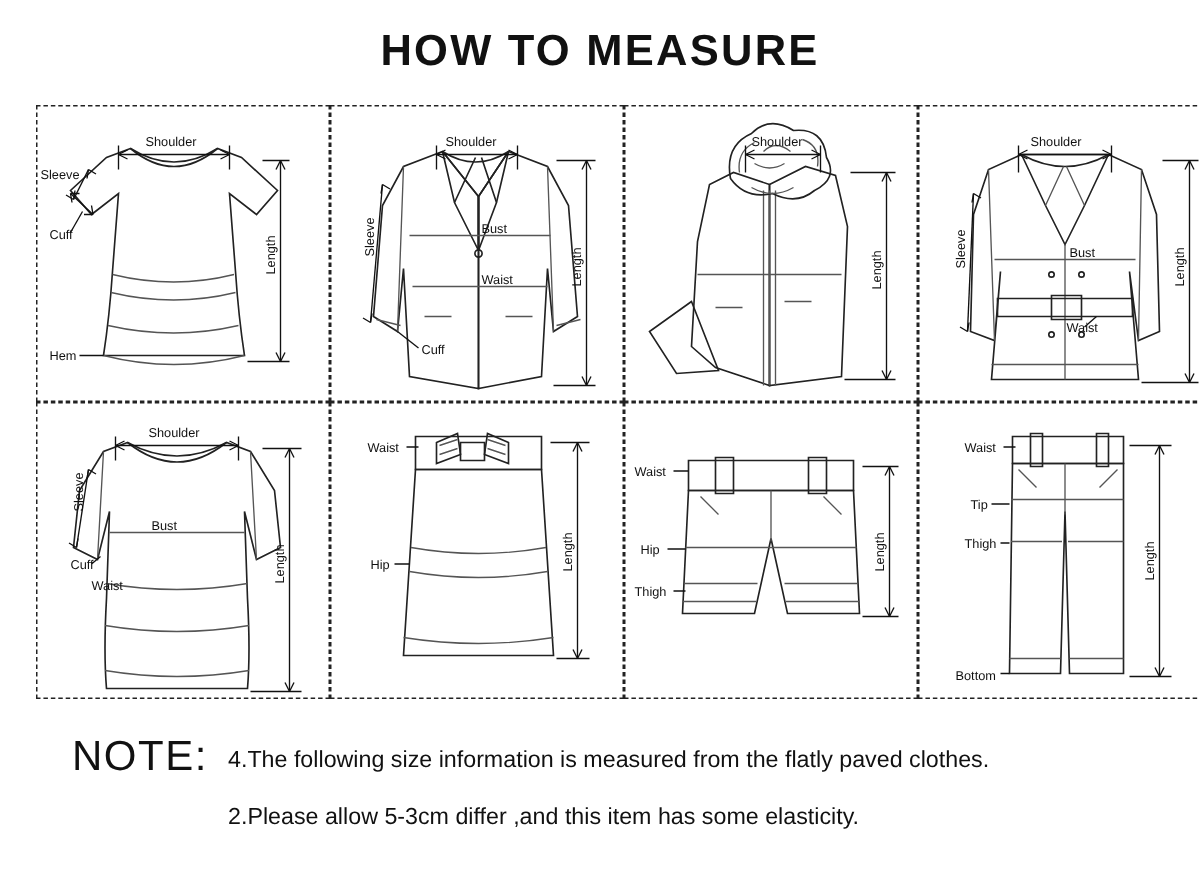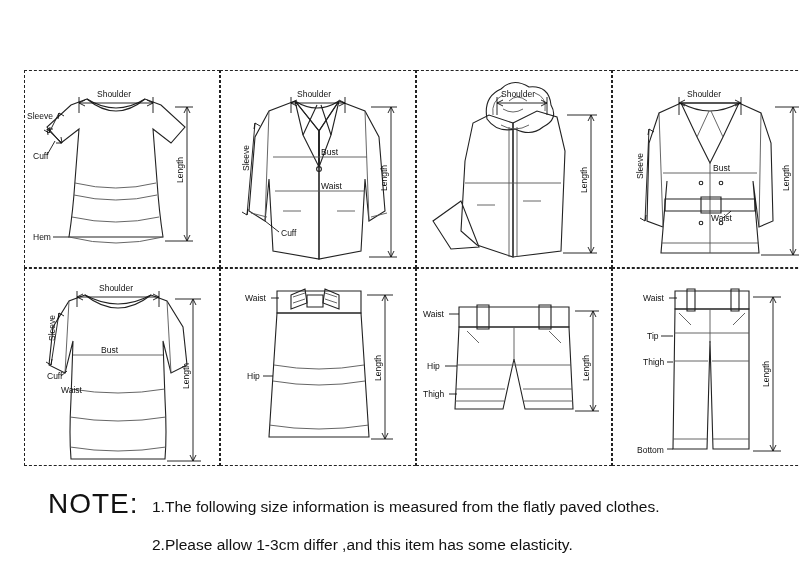--- a/index.html
+++ b/index.html
@@ -101,20 +101,21 @@
     font-family: "Liberation Sans", sans-serif;
     font-size: 8.5px;
     fill: #111;
   }
 </style>
 </head>
 <body>
 
 <div class="page">
 
+  <div class="title">HOW TO MEASURE</div>
 
   <div class="grid">
 
     <div class="cell" style="left:0px; top:0px; width:196px; height:198px;">
       <div class="cell-inner">
         <svg width="196" height="198" viewBox="0 0 196 198">
 
           <path class="grm" d="M62 28 L46 34 L22 56 L36 72 L54 58 L50 110 Q48 140 44 166 L138 166 Q134 140 132 110 L128 58 L146 72 L160 56 L136 34 L120 28 Q91 46 62 28 Z"></path>
 
           <path class="grm" d="M62 28 Q91 52 120 28"></path>
@@ -444,17 +445,17 @@
           <path class="dim" d="M160 28 L157 34 M160 28 L163 34 M160 182 L157 176 M160 182 L163 176"></path>
           <text x="156" y="118" transform="rotate(-90 156 118)">Length</text>
         </svg>
       </div>
     </div>
 
   </div>
 
   <div class="note-block">
     <div class="note-label">NOTE:</div>
-    <div class="note-line1">1.The following size information is measured from the flatly paved clothes.</div>
-    <div class="note-line2">2.Please allow 1-3cm differ ,and this item has some elasticity.</div>
+    <div class="note-line1">4.The following size information is measured from the flatly paved clothes.</div>
+    <div class="note-line2">2.Please allow 5-3cm differ ,and this item has some elasticity.</div>
   </div>
 
 </div>
 
 </body></html>

